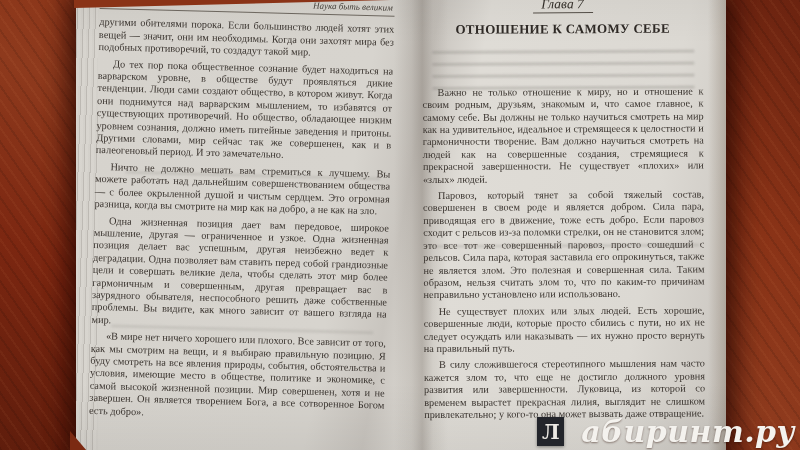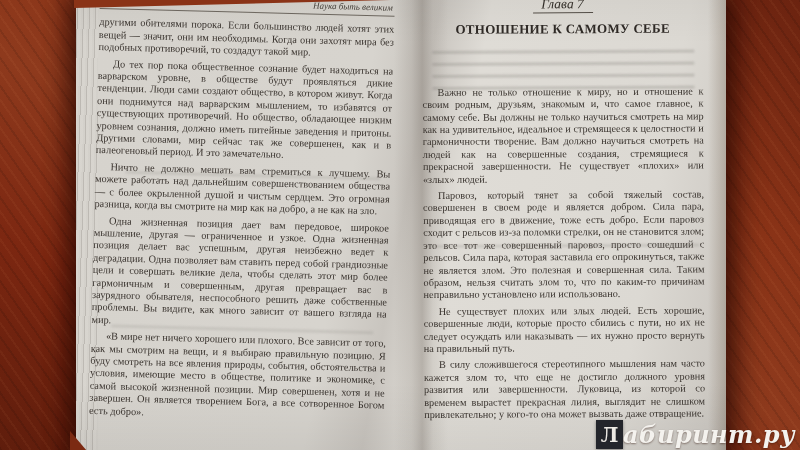--- a/index.html
+++ b/index.html
@@ -123,24 +123,24 @@
     width: 27px; height: 29px;
     background: #23252b;
     color: #ece9e4;
     font: bold 20px "DejaVu Serif", serif;
     display: flex; align-items: center; justify-content: center;
     box-shadow: 0 1px 3px rgba(0,0,0,0.4);
   }
   .wm-text {
     font-family: "DejaVu Serif", serif;
     font-style: italic; font-weight: bold;
-    font-size: 24px; letter-spacing: 0.5px;
+    font-size: 30px; letter-spacing: 0.5px;
     color: #f4f2ee;
     text-shadow: 0 1px 2px rgba(40,10,0,0.45);
-    margin-left: 0;
+    margin-left: 17px;
   }
 </style>
 </head>
 <body>
 
 <div class="scene">
 
   <div class="book">
     <div class="edge-stack"></div>
     <div class="gutter-shadow"></div>

